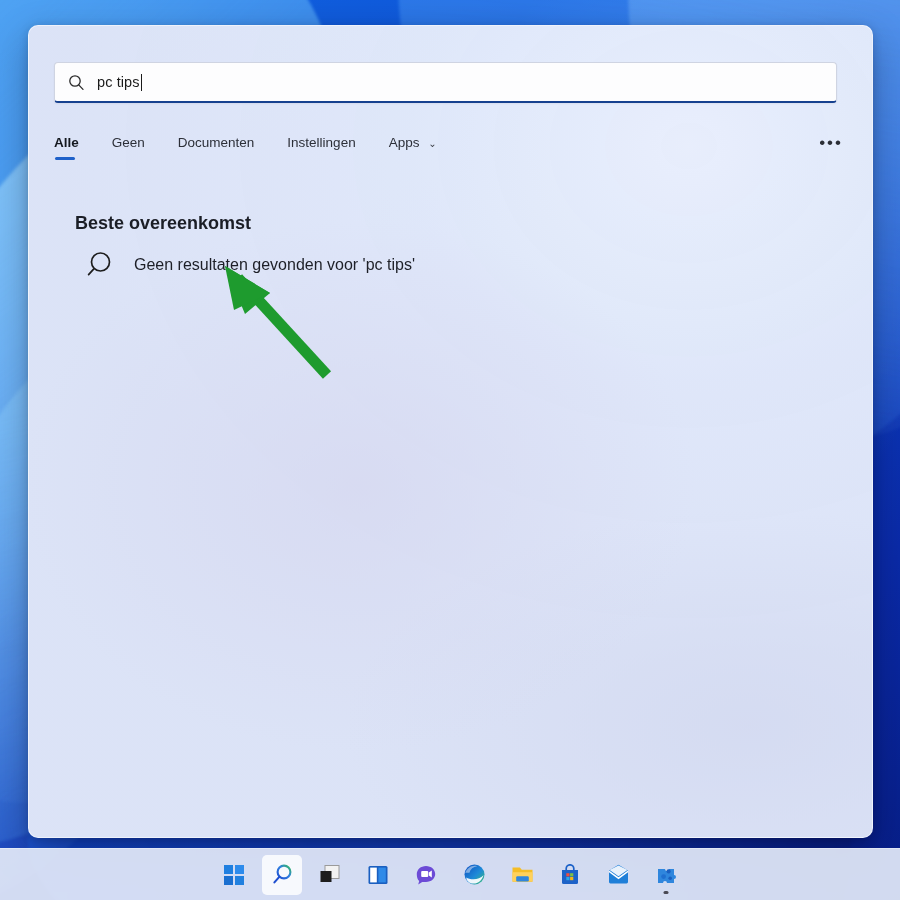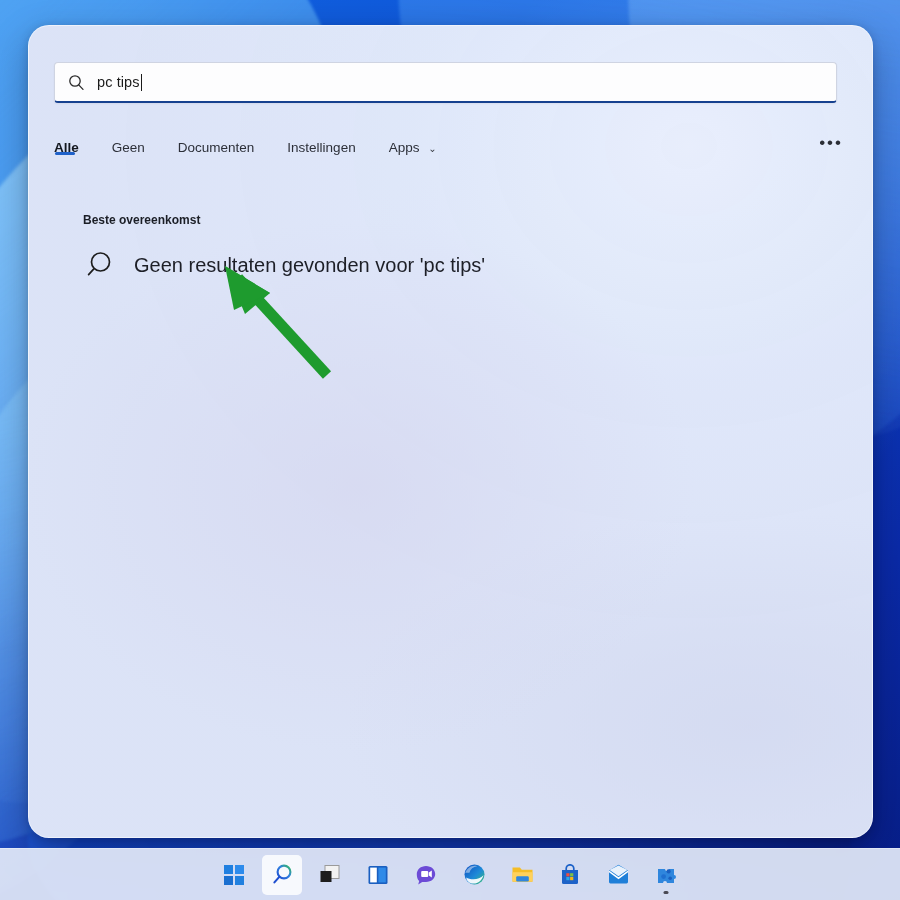--- a/index.html
+++ b/index.html
@@ -51,21 +51,21 @@
         background: linear-gradient(140deg, rgba(150,215,255,.55), rgba(20,90,225,.05));
         transform: rotate(28deg); }
 
   
   #search-panel {
     position: absolute;
     left: 28px;
     top: 25px;
     width: 845px;
     height: 813px;
-    border-radius: 21px;
+    border-radius: 10px;
     background:
       radial-gradient(ellipse 620px 520px at 660px 120px, rgba(232,238,252,0.96) 0%, rgba(223,231,250,0.94) 45%, rgba(219,227,247,0.93) 100%),
       linear-gradient(160deg, #e2e9f7 0%, #dde5f5 35%, #dde3f3 65%, #e3e8f6 100%);
     border: 1px solid rgba(255,255,255,0.55);
     box-shadow: 0 14px 38px rgba(0,0,20,0.30), 0 2px 10px rgba(0,0,25,0.18);
     overflow: hidden;
   }
 
   
   #search-panel::after {
@@ -119,20 +119,21 @@
     width: 795px;
     height: 34px;
     display: flex;
     align-items: center;
   }
   .tab {
     position: relative;
     font-size: 13.5px;
     color: #2c2f38;
     margin-right: 33px;
+    padding-bottom: 10px;
     cursor: default;
     white-space: nowrap;
   }
   .tab.active { font-weight: bold; color: #14181f; }
   .tab.active::after {
     content: "";
     position: absolute;
     left: 1px;
     bottom: 0;
     width: 20px;
@@ -148,38 +149,38 @@
     font-size: 17px;
     letter-spacing: 2px;
     color: #2b2e36;
     line-height: 14px;
     padding: 4px 6px;
   }
 
   
   #section-header {
     position: absolute;
-    left: 54px;
+    left: 46px;
     top: 187px;
-    font-size: 12px;
+    font-size: 18px;
     font-weight: bold;
     color: #1b1e26;
   }
   #result-row {
     position: absolute;
     left: 40px;
     top: 218px;
     width: 770px;
     height: 42px;
     display: flex;
     align-items: center;
     border-radius: 5px;
   }
   #result-row .mag { margin: 0 16px 0 17px; display: flex; }
-  #result-label { font-size: 20px; color: #1d1f27; }
+  #result-label { font-size: 16px; color: #1d1f27; }
 
   
   #annotation-arrow {
     position: absolute;
     left: 0; top: 0;
     width: 845px; height: 813px;
     pointer-events: none;
     z-index: 5;
   }
 

